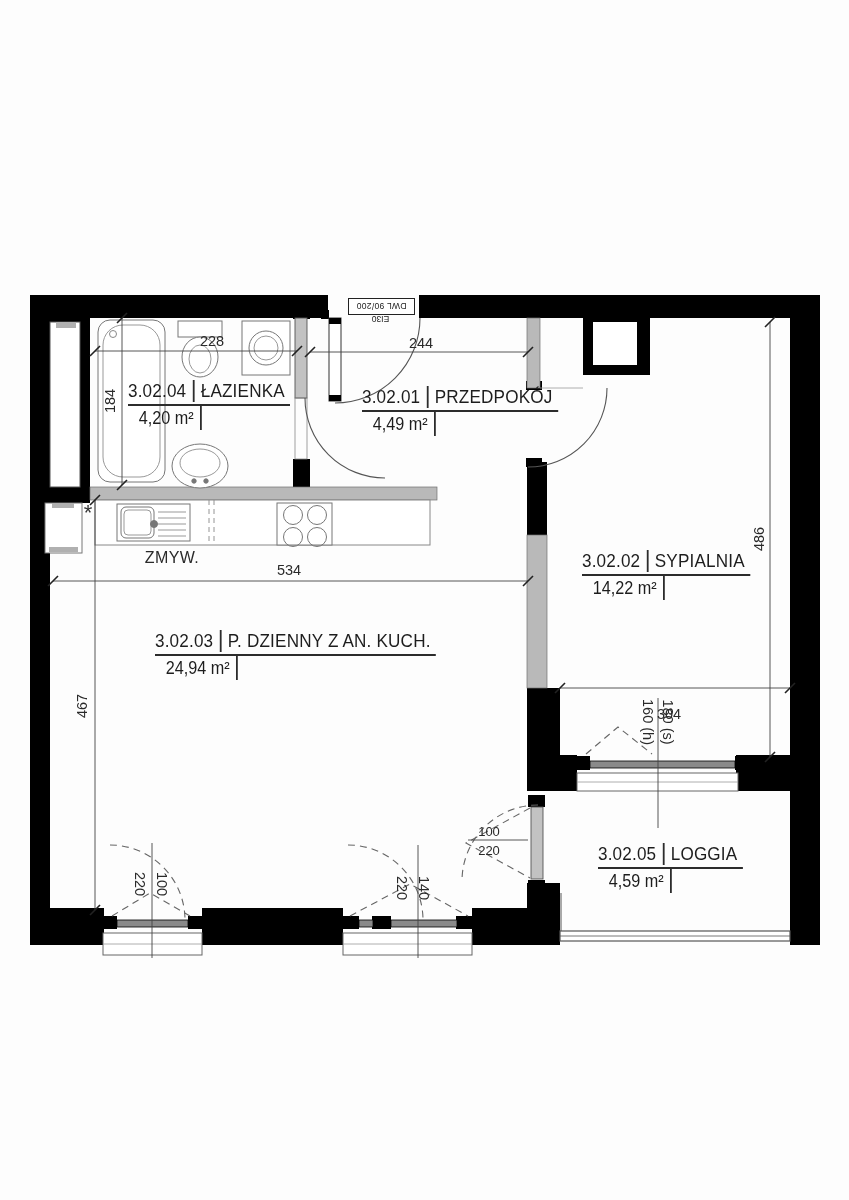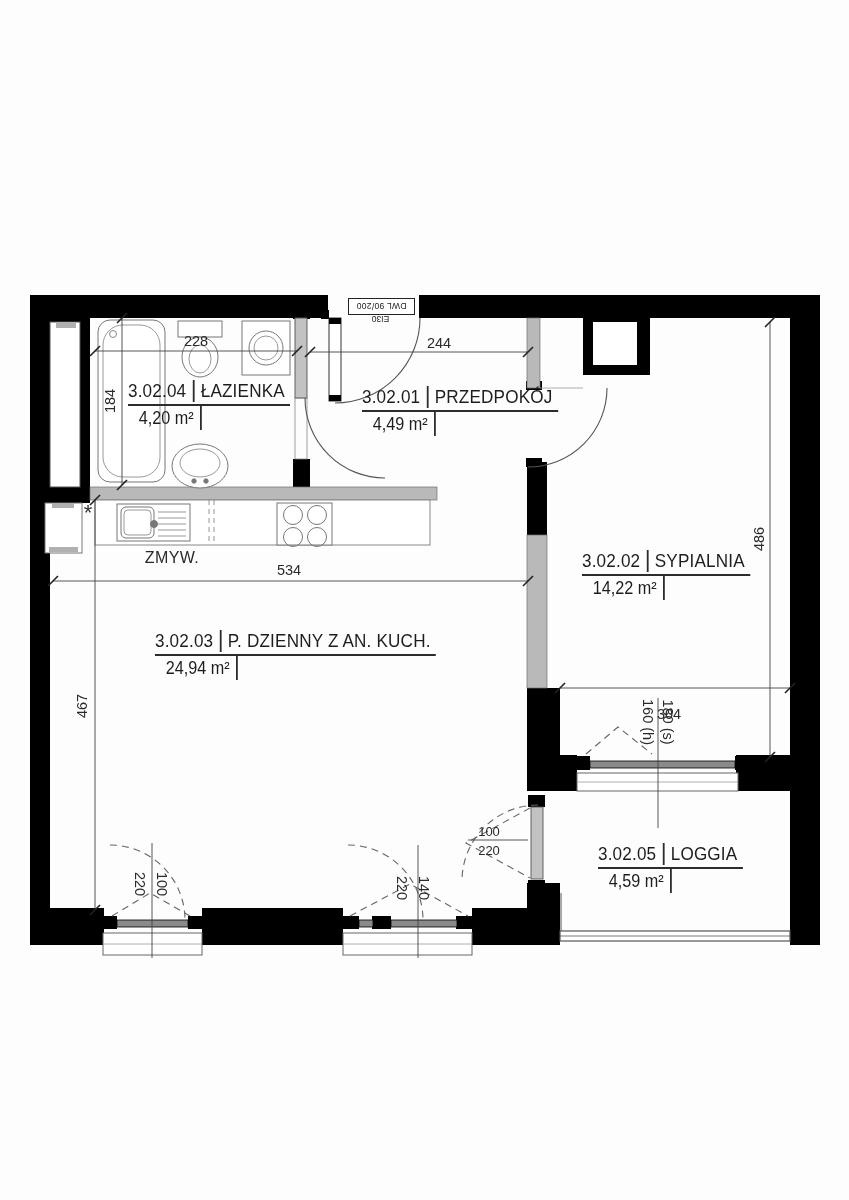--- a/index.html
+++ b/index.html
@@ -236,22 +236,22 @@
   </div>
 
   <div class="room-label" style="left:598px;top:843px;">
     <div class="rl-row1">
       <span class="rl-num">3.02.05</span>
       <span class="rl-name">LOGGIA</span>
     </div>
     <span class="rl-row2">4,59 m²</span>
   </div>
 
-  <div class="txt dim" style="left:196px;top:341px;">228</div>
-  <div class="txt dim" style="left:439px;top:343px;text-align:center;">244</div>
+  <div class="txt dim" style="left:212px;top:341px;">228</div>
+  <div class="txt dim" style="left:421px;top:343px;text-align:center;">244</div>
   <div class="txt dim rot-ccw" style="left:110px;top:401px;">184</div>
   <div class="txt dim" style="left:289px;top:570px;">534</div>
   <div class="txt dim rot-ccw" style="left:82px;top:706px;">467</div>
   <div class="txt dim rot-ccw" style="left:759px;top:539px;">486</div>
   <div class="txt dim" style="left:669px;top:714px;">304</div>
 
   <div class="txt dim rot-cw" style="left:648px;top:722px;">160 (h)</div>
   <div class="txt dim rot-cw" style="left:668px;top:722px;">180 (s)</div>
 
   <div class="txt dim rot-cw" style="left:140px;top:884px;">220</div>

